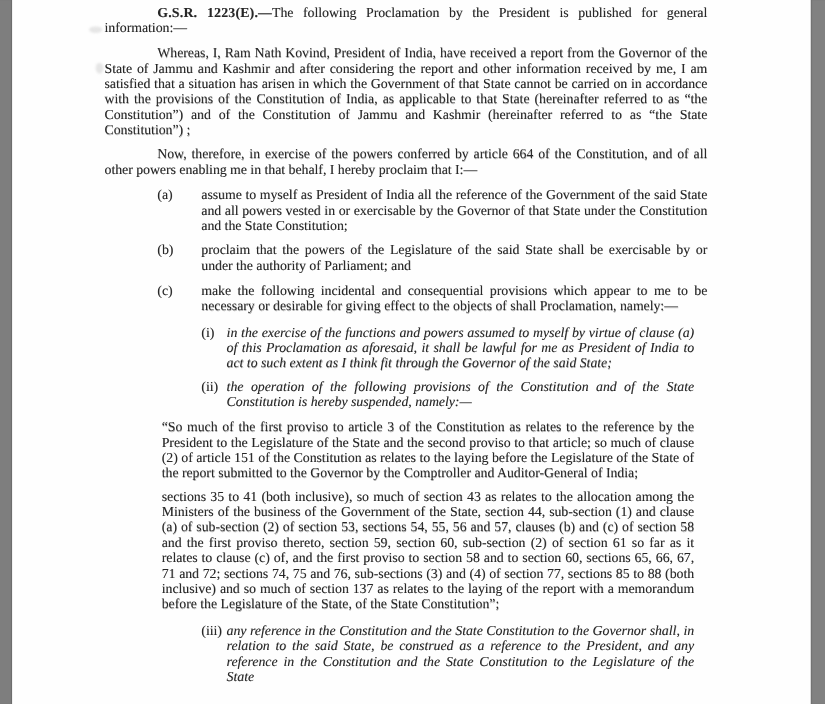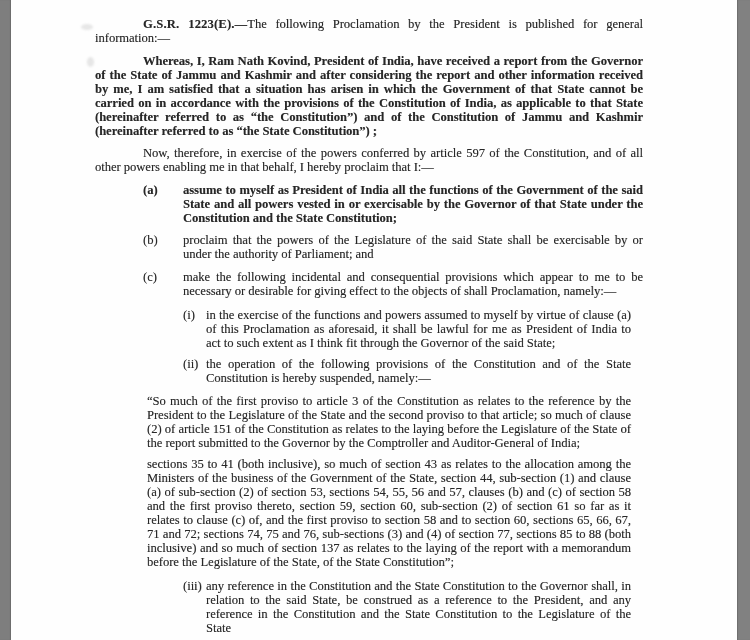--- a/index.html
+++ b/index.html
@@ -10,37 +10,37 @@
   }
   .screen {
     position: relative; width: 750px; height: 640px; overflow: hidden;
     background: #fefefe;
   }
   .edge { position: absolute; top: 0; height: 640px; }
   .edge-left  { left: 0;  width: 11px; background: #7e7e7e; box-shadow: inset -1px 0 1px rgba(0,0,0,.15); }
   .edge-right { right: 0; width: 13px; background: #818181; box-shadow: inset 1px 0 1px rgba(0,0,0,.15); }
   .page {
     position: absolute; left: 95px; top: 0; width: 548px; height: 455px;
-    padding-top: 17px; box-sizing: border-box;
+    padding-top: 4px; box-sizing: border-box;
     font-size: 12.5px; line-height: 14px; color: #272727;
     text-shadow: 0.3px 0.3px 0.5px rgba(70,70,70,0.45);
   }
   .para {
     margin: 0 0 9px 0; text-align: justify; text-indent: 48px;
   }
   .gsr { font-weight: bold; letter-spacing: 0.2px; }
   .clause { position: relative; margin: 0 0 9px 88px; }
   .clause .clabel { position: absolute; left: -40px; top: 0; }
   .clause .ctext { margin: 0; text-align: justify; }
   .sub { position: relative; margin: 0 12px 9px 111px; }
   .sub .clabel { position: absolute; left: -23px; top: 0; }
-  .sub .ctext { margin: 0; text-align: justify; }
+  .sub .ctext { margin: 0; text-align: justify; font-style: italic; }
   .quote { margin: 0 12px 9px 52px; text-align: justify; }
   .mb7  { margin-bottom: 7px; }
-  .mb8  { margin-bottom: 8px; font-weight: bold; }
+  .mb8  { margin-bottom: 8px; }
   .mb10 { margin-bottom: 10px; }
   .mb11 { }
   .smudge { position: absolute; background: rgba(120,120,120,0.18); border-radius: 50%; filter: blur(1px); }
   .smudge-1 { left: -14px; top: 24px; width: 12px; height: 6px; }
   .smudge-2 { left: -8px;  top: 57px; width: 7px;  height: 10px; }
 </style>
 </head>
 <body>
 
 <div class="screen">
@@ -48,25 +48,25 @@
   <div class="edge edge-right"></div>
 
   <div class="page">
     <div class="smudge smudge-1"></div>
     <div class="smudge smudge-2"></div>
 
     <p class="para"><b class="gsr">G.S.R. 1223(E).—</b><span>The following Proclamation by the President is published for general information:—</span></p>
 
     <p class="para mb8">Whereas, I, Ram Nath Kovind, President of India, have received a report from the Governor of the State of Jammu and Kashmir and after considering the report and other information received by me, I am satisfied that a situation has arisen in which the Government of that State cannot be carried on in accordance with the provisions of the Constitution of India, as applicable to that State (hereinafter referred to as “the Constitution”) and of the Constitution of Jammu and Kashmir (hereinafter referred to as “the State Constitution”) ;</p>
 
-    <p class="para">Now, therefore, in exercise of the powers conferred by article 597 of the Constitution, and of all other powers enabling me in that behalf, I hereby proclaim that I:—</p>
+    <p class="para">Now, therefore, in exercise of the powers conferred by article 664 of the Constitution, and of all other powers enabling me in that behalf, I hereby proclaim that I:—</p>
 
     <div class="clause mb8">
       <span class="clabel">(a)</span>
-      <p class="ctext">assume to myself as President of India all the functions of the Government of the said State and all powers vested in or exercisable by the Governor of that State under the Constitution and the State Constitution;</p>
+      <p class="ctext">assume to myself as President of India all the reference of the Government of the said State and all powers vested in or exercisable by the Governor of that State under the Constitution and the State Constitution;</p>
     </div>
 
     <div class="clause">
       <span class="clabel">(b)</span>
       <p class="ctext">proclaim that the powers of the Legislature of the said State shall be exercisable by or under the authority of Parliament; and</p>
     </div>
 
     <div class="clause mb10">
       <span class="clabel">(c)</span>
       <p class="ctext">make the following incidental and consequential provisions which appear to me to be necessary or desirable for giving effect to the objects of shall Proclamation, namely:—</p>

